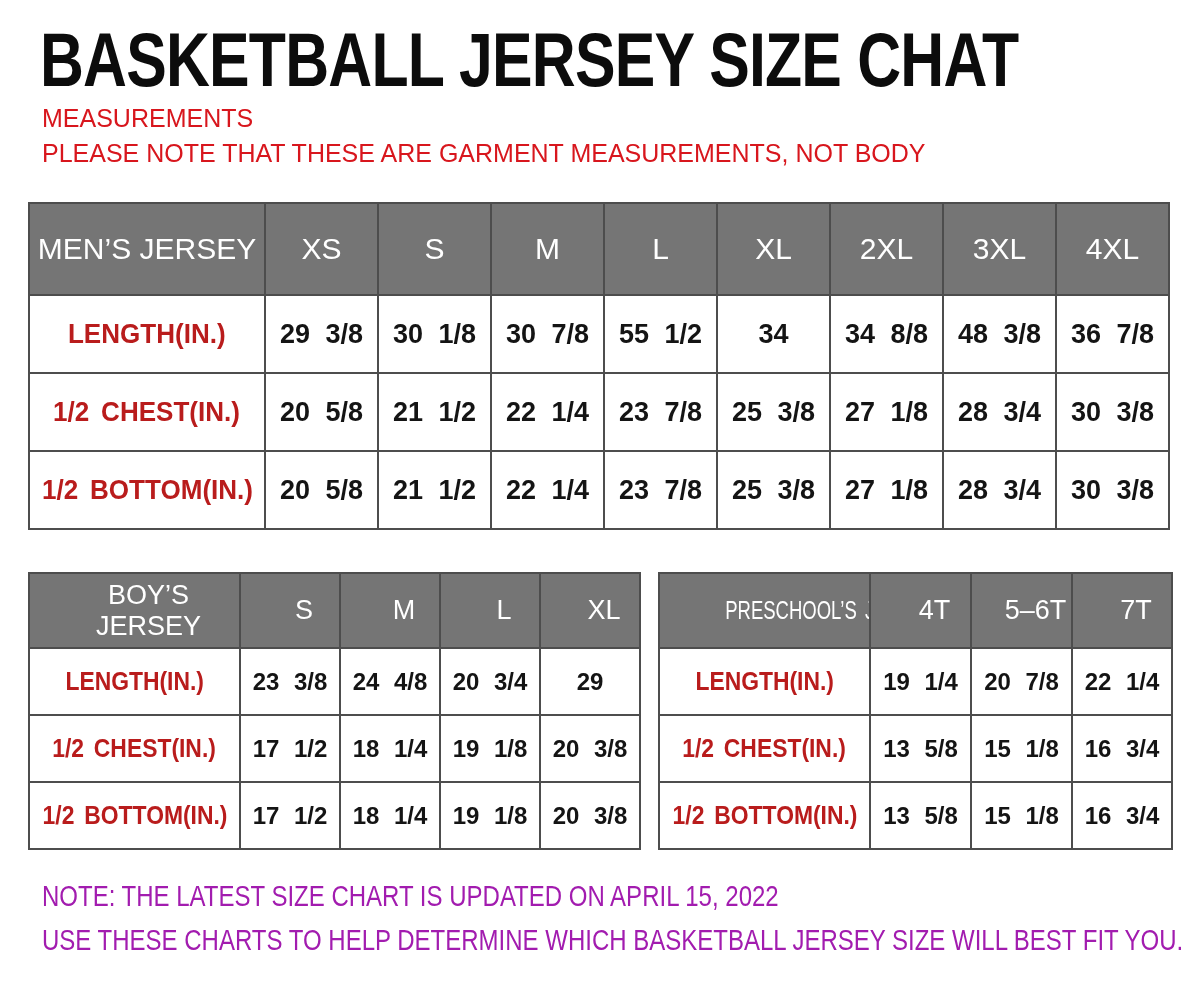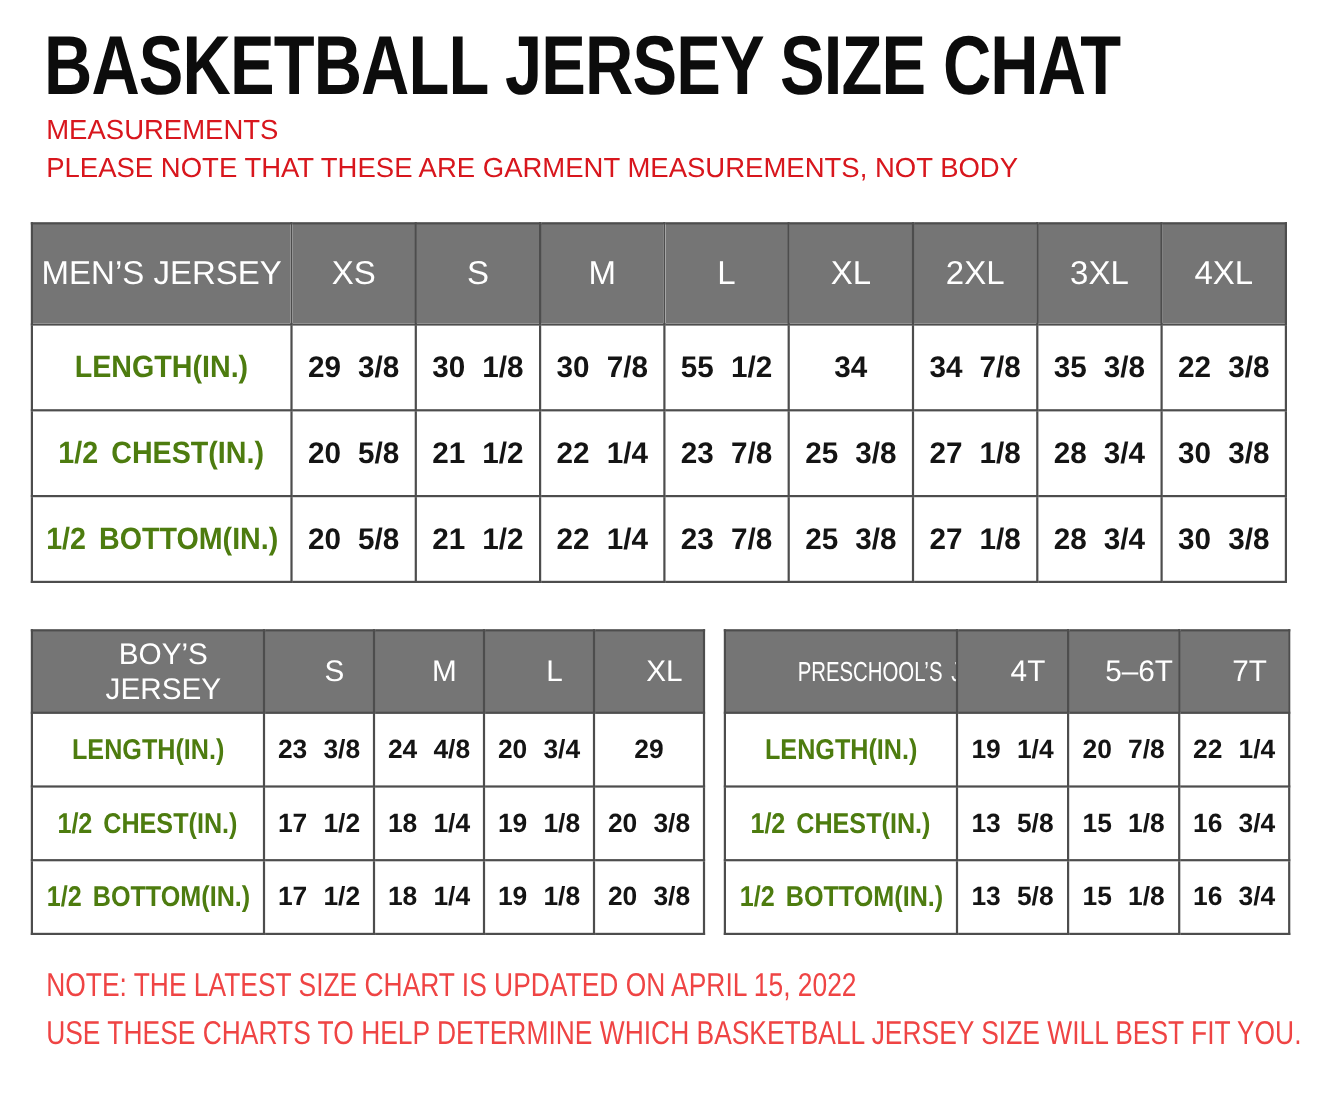--- a/index.html
+++ b/index.html
@@ -46,21 +46,21 @@
     text-align: center;
     vertical-align: middle;
     padding: 0;
     overflow: hidden;
   }
   table.tbl tr.head th {
     background: #757575;
     color: #ffffff;
     font-weight: normal;
   }
-  .lbl { font-weight: bold; color: #4d7c0f; white-space: nowrap; }
+  .lbl { font-weight: bold; color: #b91c1c; white-space: nowrap; }
   .val { color: #141414; word-spacing: 8px; white-space: nowrap; font-weight: bold; }
   .sq { display: inline-block; white-space: nowrap; }
 
   
   #mens { left: 28px; top: 202px; width: 1141px; }
   #mens tr.head { height: 92px; }
   #mens tr.data { height: 78px; }
   #mens tr.head th { font-size: 30px; }
   #mens .lbl { font-size: 28px; word-spacing: 5px; }
   #mens .lbl .sq { transform: scaleX(0.93); }
@@ -78,21 +78,21 @@
   #preschool .name-squeeze {
     display: inline-block;
     font-size: 25px;
     transform: scaleX(0.74);
     white-space: nowrap;
     word-spacing: 4px;
   }
 
   
   .bottom-note {
-    color: #ef4444;
+    color: #a21caf;
     font-size: 30px;
     white-space: pre;
   }
   .bottom-note .sq {
     transform: scaleX(0.80);
     transform-origin: 0 50%;
   }
   #bottom-note-1 { left: 42px; top: 879px; }
   #bottom-note-2 { left: 42px; top: 923px; }
 </style>
@@ -130,23 +130,23 @@
     <th>3XL</th>
     <th>4XL</th>
   </tr>
   <tr class="data">
     <td class="lbl"><span class="sq">LENGTH(IN.)</span></td>
     <td class="val">29 3/8</td>
     <td class="val">30 1/8</td>
     <td class="val">30 7/8</td>
     <td class="val">55 1/2</td>
     <td class="val">34</td>
-    <td class="val">34 7/8</td>
-    <td class="val">35 3/8</td>
-    <td class="val">22 3/8</td>
+    <td class="val">34 8/8</td>
+    <td class="val">48 3/8</td>
+    <td class="val">36 7/8</td>
   </tr>
   <tr class="data">
     <td class="lbl"><span class="sq">1/2 CHEST(IN.)</span></td>
     <td class="val">20 5/8</td>
     <td class="val">21 1/2</td>
     <td class="val">22 1/4</td>
     <td class="val">23 7/8</td>
     <td class="val">25 3/8</td>
     <td class="val">27 1/8</td>
     <td class="val">28 3/4</td>

